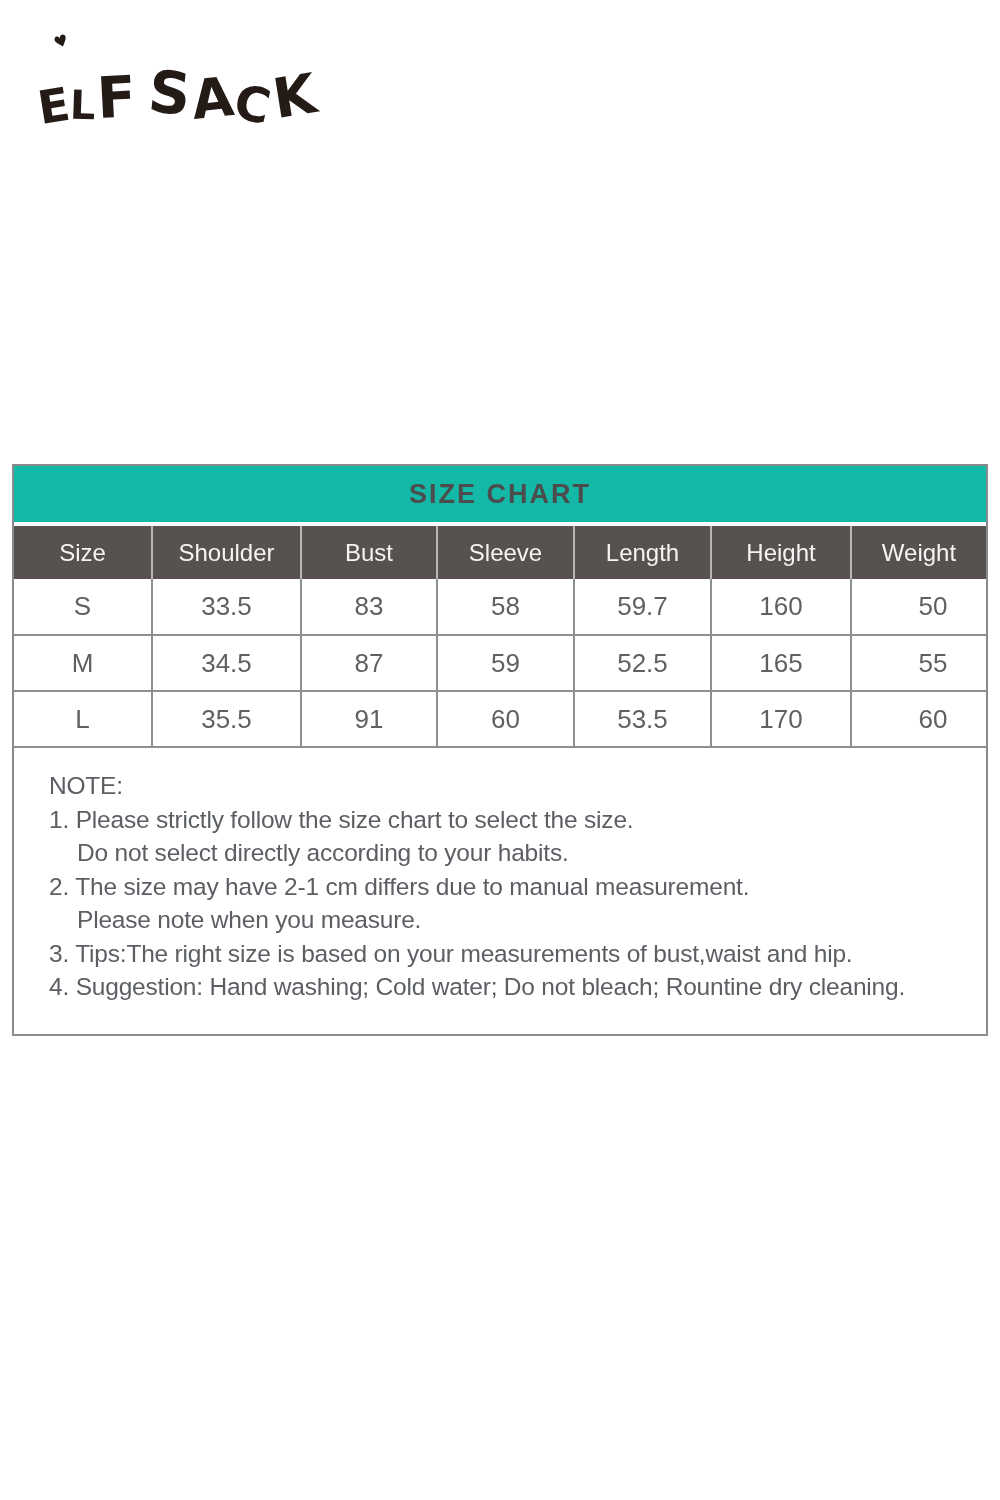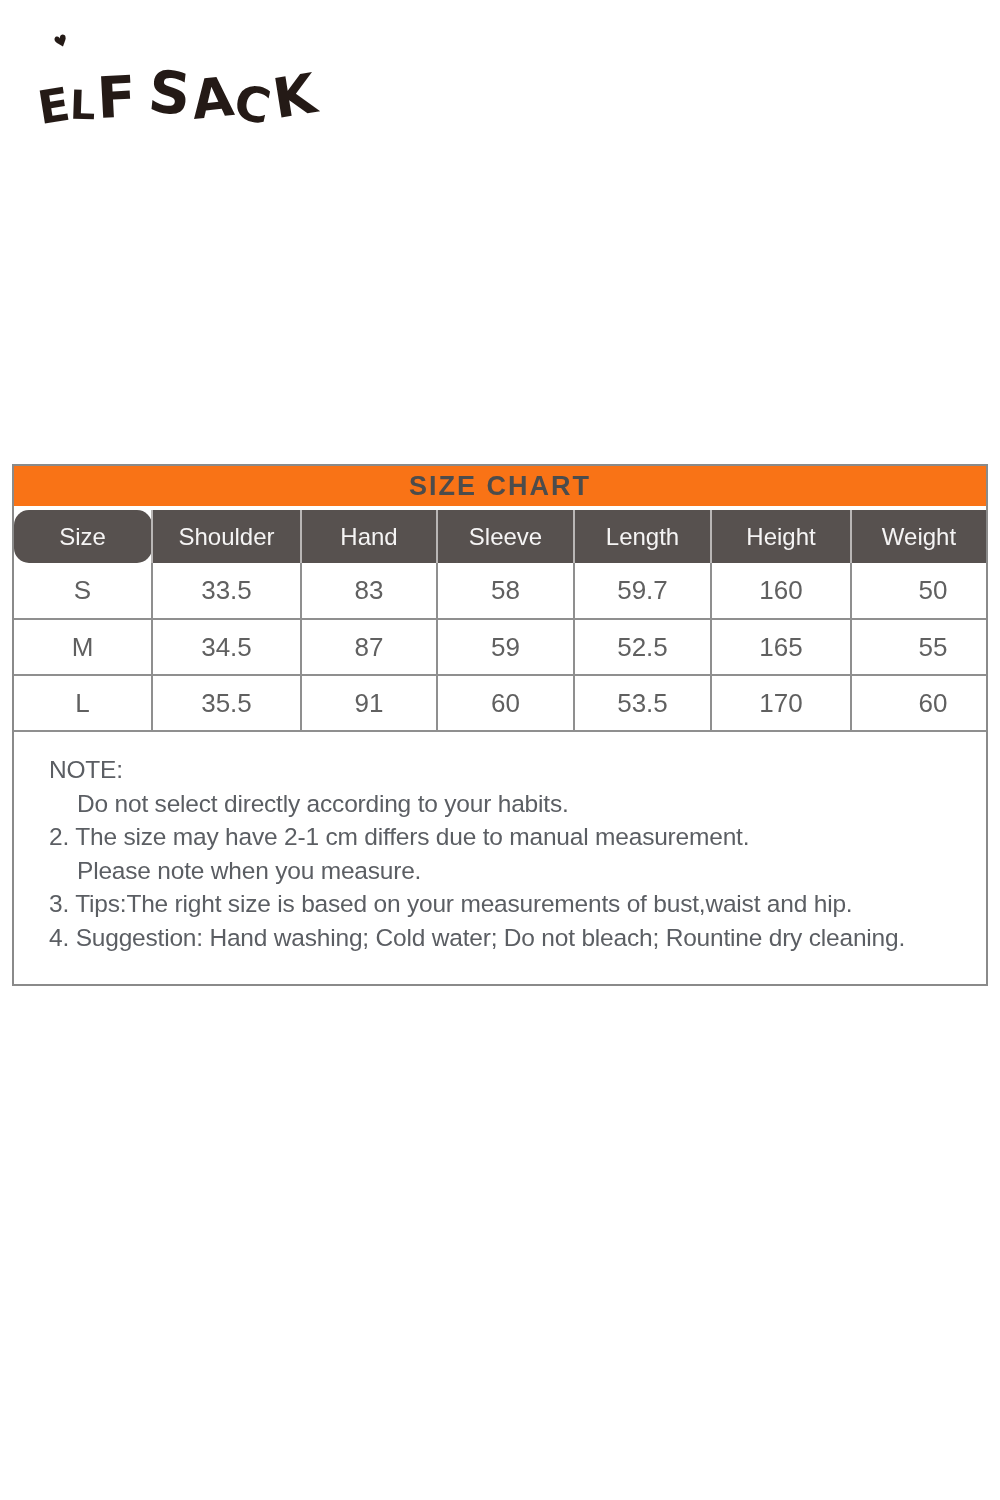--- a/index.html
+++ b/index.html
@@ -46,22 +46,22 @@
   
   .chart-box {
     position: absolute;
     left: 12px;
     top: 464px;
     width: 976px;
     border: 2px solid #8a8a8a;
     background: #ffffff;
   }
   .title-band {
-    height: 44px;
-    background: #f97316;
+    height: 60px;
+    background: #14b8a6;
     border-bottom: 4px solid #ffffff;
     display: flex;
     align-items: center;
     justify-content: center;
   }
   .title-band h1 {
     font-size: 27px;
     font-weight: bold;
     color: #4c4c4c;
     letter-spacing: 2px;
@@ -73,21 +73,21 @@
     table-layout: fixed;
   }
   .size-table th {
     background: #57514f;
     color: #f5f4f4;
     font-weight: normal;
     font-size: 24px;
     height: 53px;
     border-left: 2px solid #b9b6b5;
   }
-  .size-table th:first-child { border-left: none; border-radius: 15px; }
+  .size-table th:first-child { border-left: none; }
   .size-table td {
     height: 56px;
     text-align: center;
     font-size: 26px;
     color: #606060;
     background: #ffffff;
     border: 2px solid #8f8f8f;
   }
   .size-table td:first-child { border-left: none; }
   .size-table td:last-child { border-right: none; padding-left: 28px; }
@@ -134,21 +134,21 @@
           <col style="width:136px">
         <col style="width:137px">
           <col style="width:137px">
           <col style="width:140px">
         <col style="width:135px">
       </colgroup>
       <thead>
         <tr>
           <th>Size</th>
           <th>Shoulder</th>
-          <th>Hand</th>
+          <th>Bust</th>
           <th>Sleeve</th>
           <th>Length</th>
           <th>Height</th>
           <th>Weight</th>
         </tr>
       </thead>
       <tbody>
         <tr>
           <td>S</td>
           <td>33.5</td>
@@ -174,20 +174,21 @@
           <td>60</td>
           <td>53.5</td>
           <td>170</td>
           <td>60</td>
         </tr>
       </tbody>
     </table>
 
     <div class="notes">
       <div class="note-line">NOTE:</div>
+      <div class="note-line">1. Please strictly follow the size chart to select the size.</div>
       <div class="note-line indent">Do not select directly according to your habits.</div>
       <div class="note-line">2. The size may have 2-1 cm differs due to manual measurement.</div>
       <div class="note-line indent">Please note when you measure.</div>
       <div class="note-line">3. Tips:The right size is based on your measurements of bust,waist and hip.</div>
       <div class="note-line">4. Suggestion: Hand washing; Cold water; Do not bleach; Rountine dry cleaning.</div>
     </div>
 
   </div>
 </div>
 

